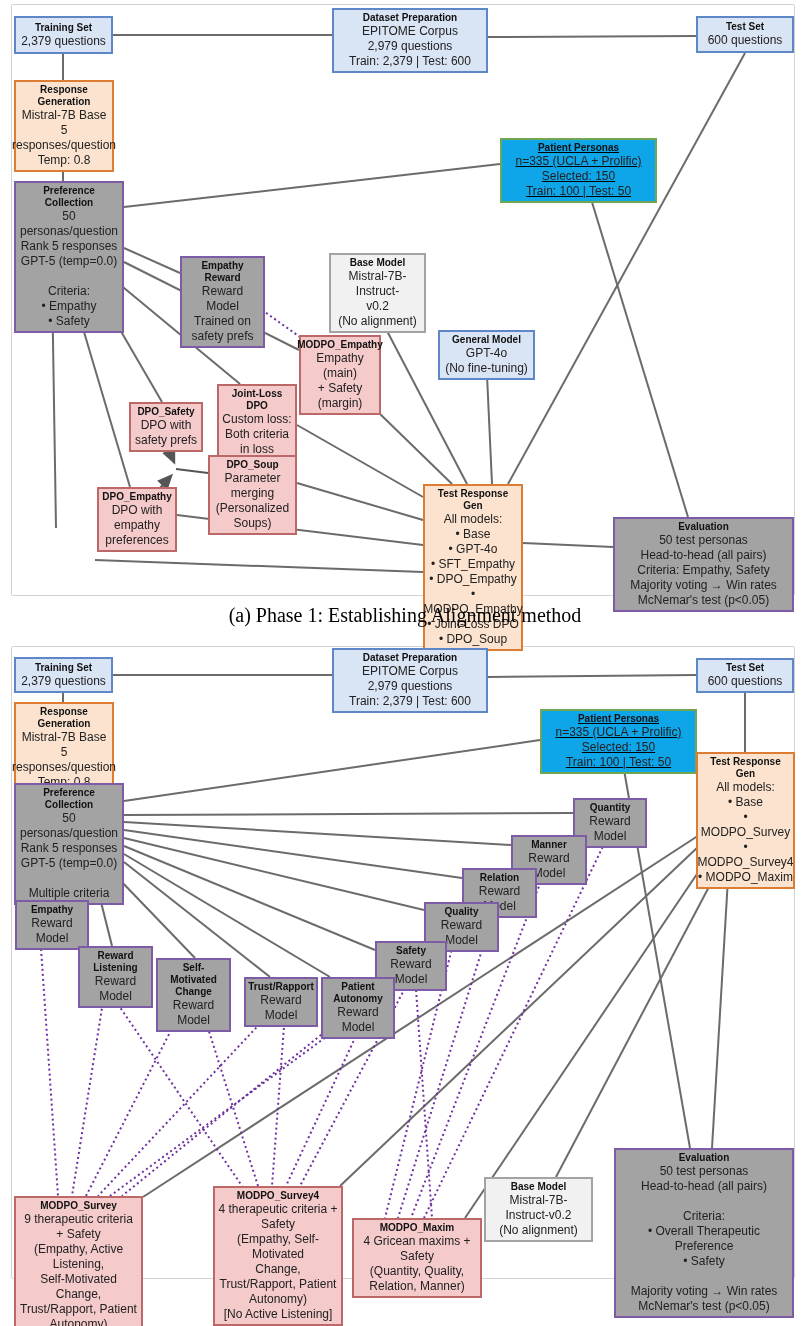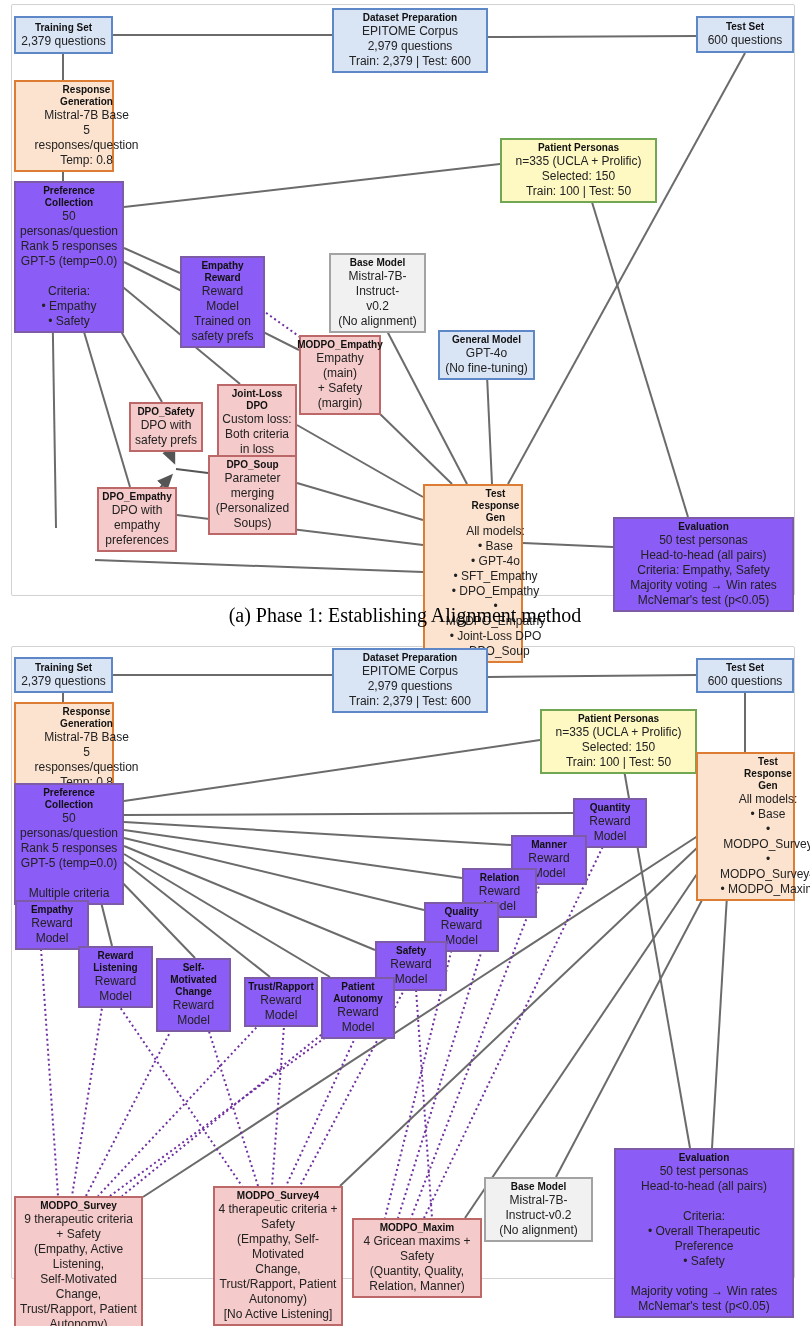--- a/index.html
+++ b/index.html
@@ -7,23 +7,23 @@
          font-family:"Liberation Sans","DejaVu Sans",sans-serif;}
   .panel{position:absolute;border:1.5px solid #d2d2d2;border-radius:2px;background:#ffffff;}
   #edges{position:absolute;left:0;top:0;width:810px;height:1326px;z-index:1;}
   .node{position:absolute;z-index:2;box-sizing:border-box;border-radius:0;border:2px solid #888;
         display:flex;flex-direction:column;justify-content:center;align-items:center;
         text-align:center;padding:2px 3px;
         left:calc(var(--x)*1px);top:calc(var(--y)*1px);width:calc(var(--w)*1px);min-height:calc(var(--h)*1px);}
   .nt{font-weight:bold;font-size:10px;line-height:1.2;color:#111;}
   .nb{font-size:12px;line-height:1.25;color:#222;white-space:pre-line;}
   .c-blue  {background:#d9e4f5;border-color:#5d87c6;}
-  .c-orange{background:#fbe3cf;border-color:#dd7d33;padding-left:48px;}
-  .c-purple{background:#8b5cf6;border-color:#7d5ba6;}
-  .c-green {background:#fef9c3;border-color:#71a653;}
+  .c-orange{background:#fbe3cf;border-color:#dd7d33;}
+  .c-purple{background:#a3a3a3;border-color:#7d5ba6;}
+  .c-green {background:#0ea5e9;border-color:#71a653;text-decoration:underline;}
   .c-gray  {background:#f1f1f1;border-color:#a3a3a3;}
   .c-pink  {background:#f5caca;border-color:#bd6868;}
   .caption{position:absolute;left:0;width:810px;text-align:center;z-index:3;
            font-family:"Liberation Serif","DejaVu Serif",serif;font-size:20px;color:#000;}
 </style>
 </head>
 <body>
 
 <div id="stage">
 

